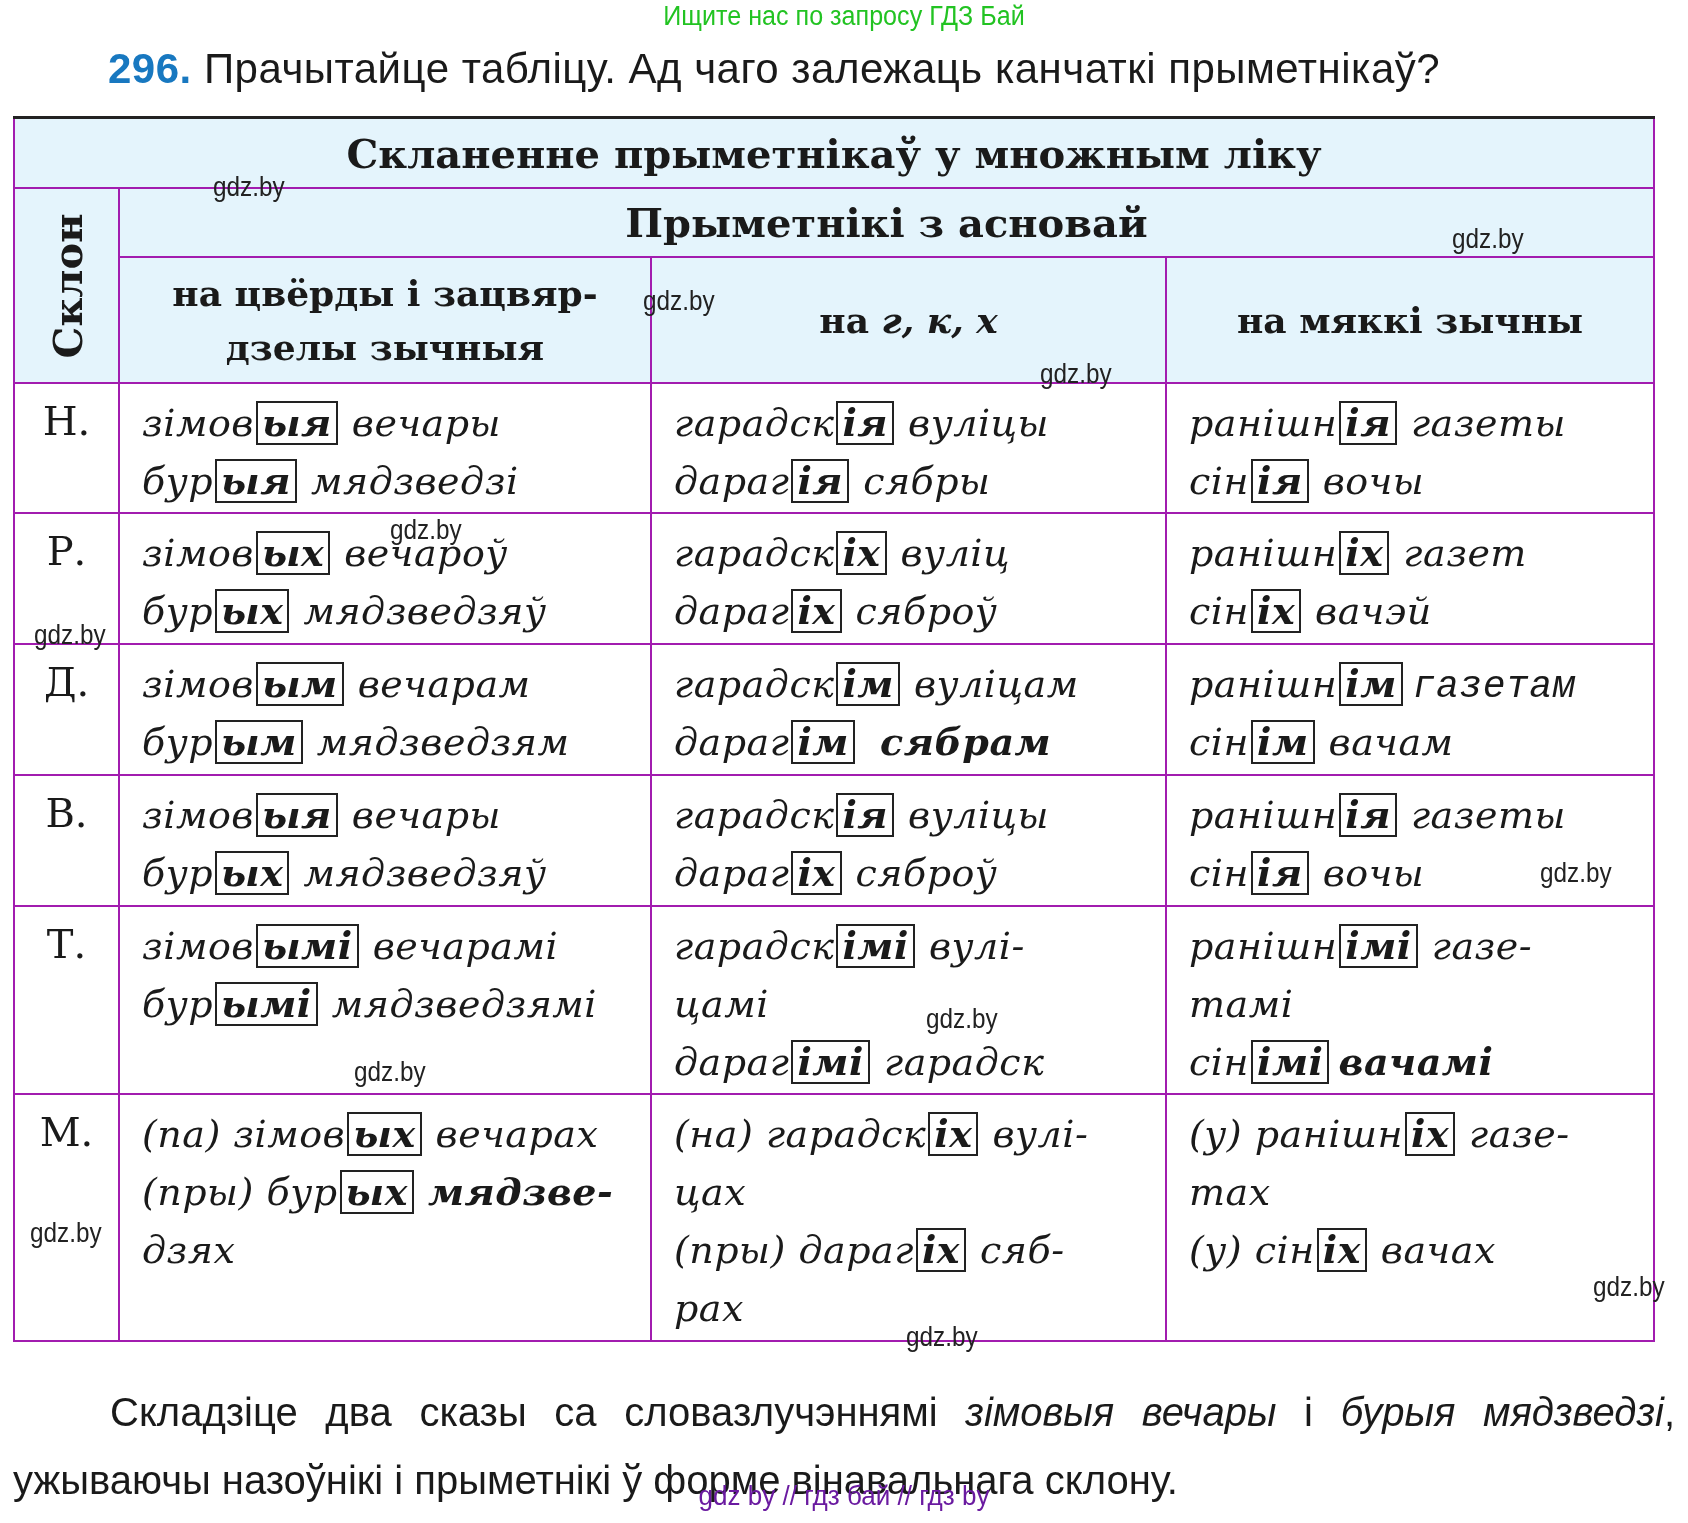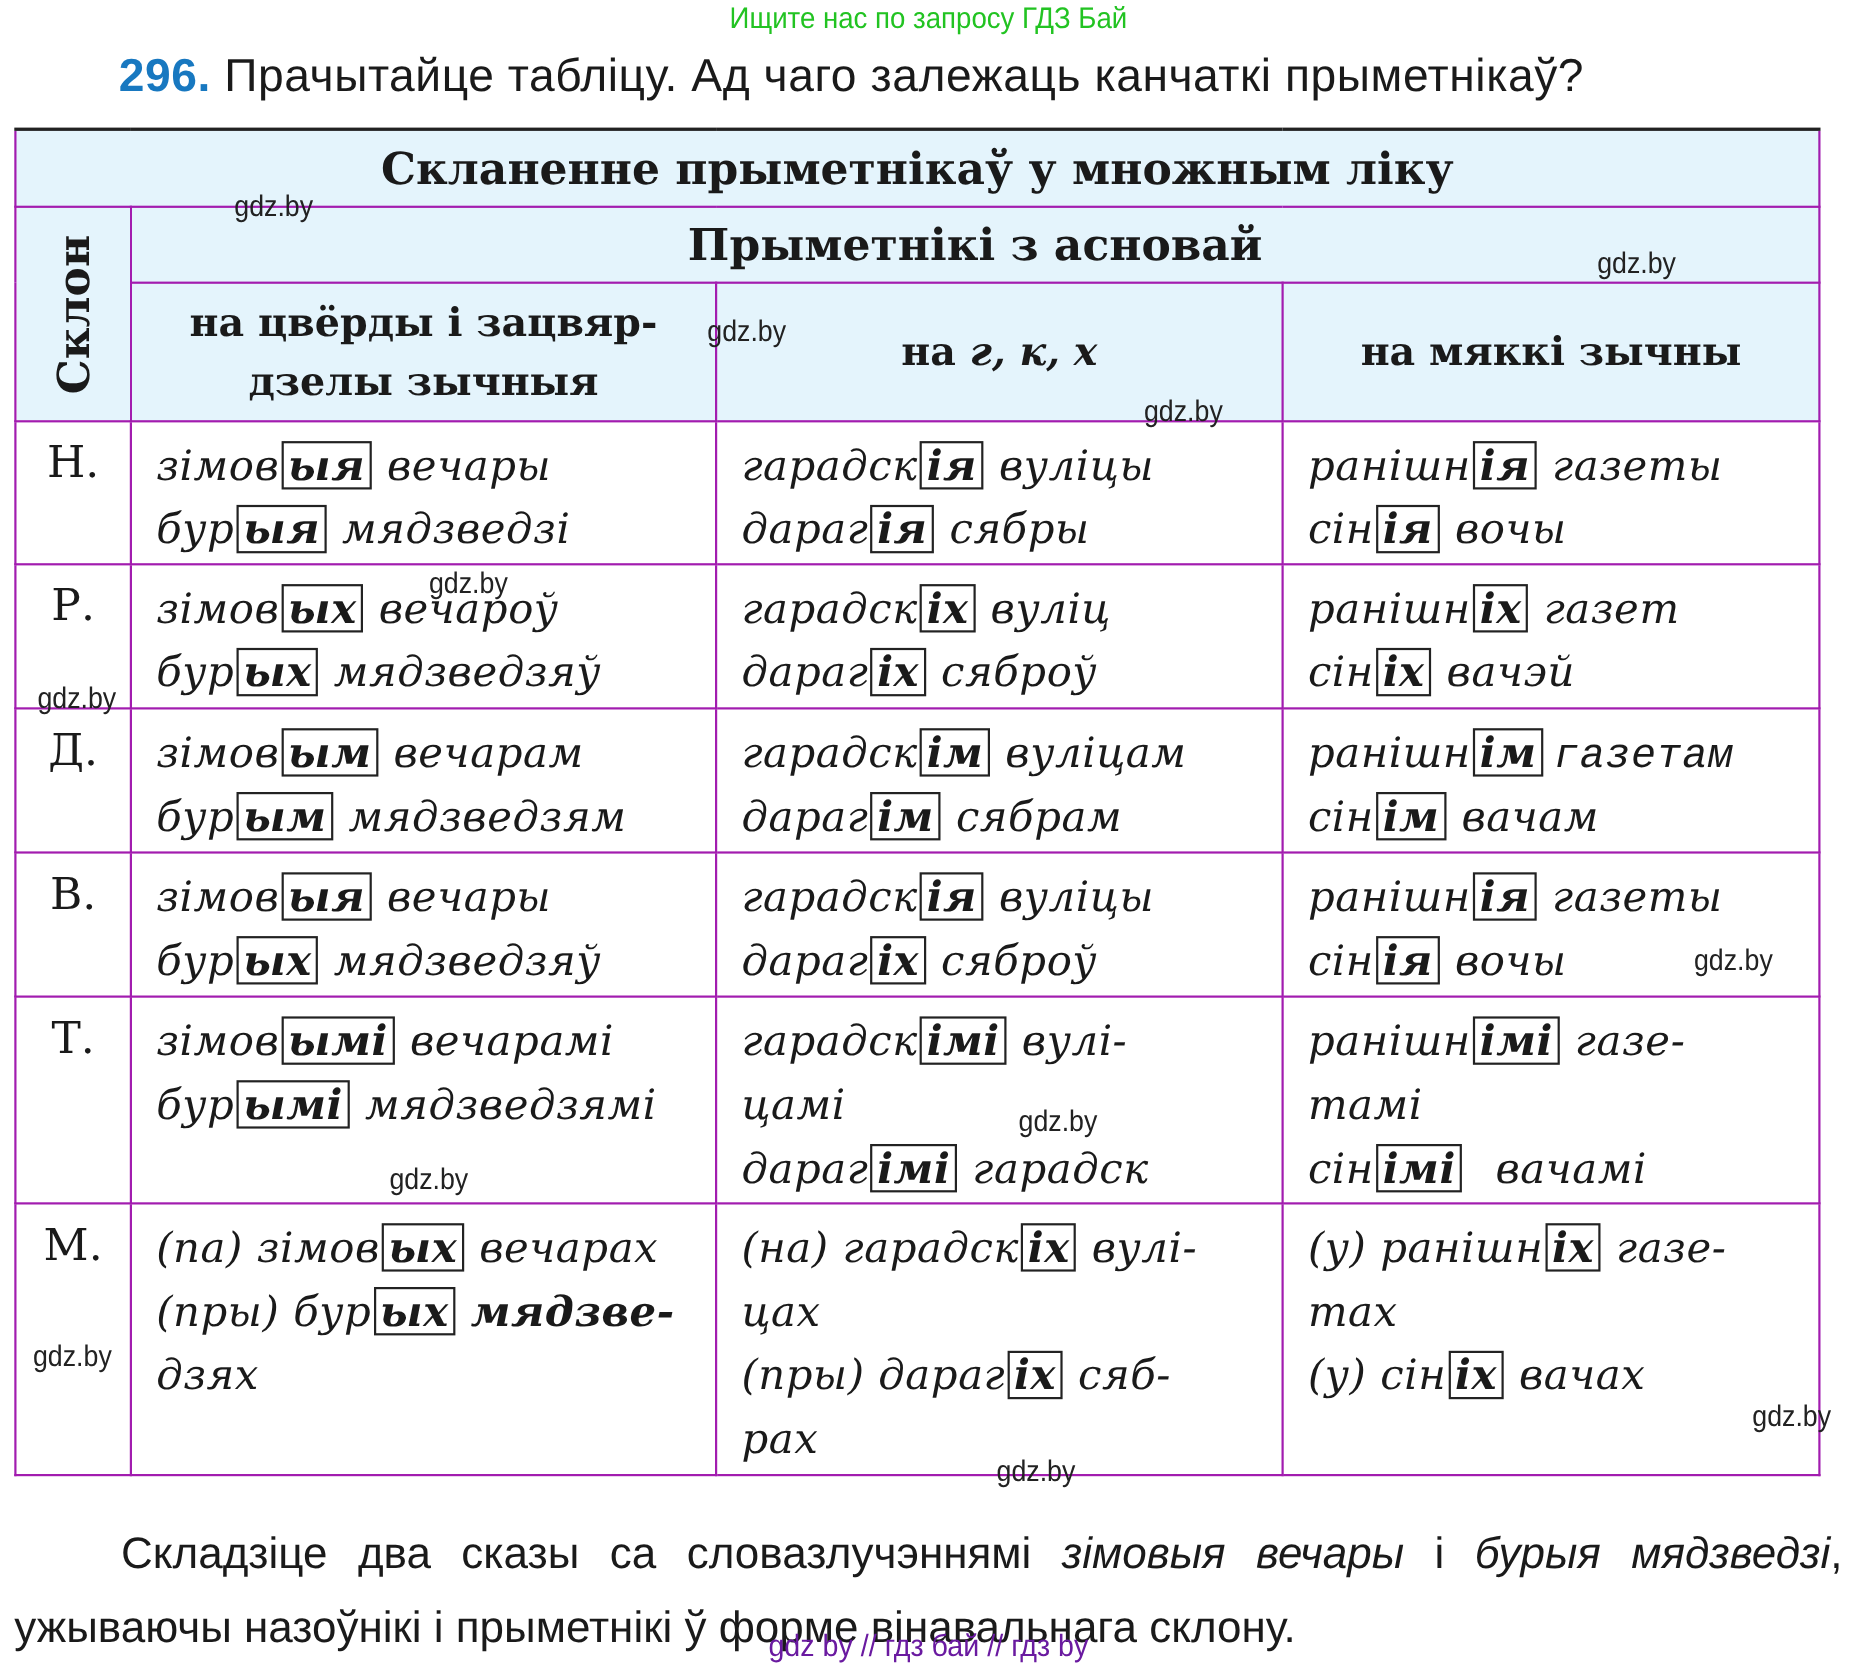--- a/index.html
+++ b/index.html
@@ -100,21 +100,21 @@
         </td>
       </tr>
       <tr style="height: 131px;">
         <td class="case">Д.</td>
         <td class="cell">
           <span class="ln"><span>зімов</span><span class="ending">ым</span><span style="margin-left: 8px;">вечарам</span></span>
           <span class="ln"><span>бур</span><span class="ending">ым</span><span style="margin-left: 8px;">мядзведзям</span></span>
         </td>
         <td class="cell">
           <span class="ln"><span>гарадск</span><span class="ending">ім</span><span style="margin-left: 8px;">вуліцам</span></span>
-          <span class="ln"><span>дараг</span><span class="ending">ім</span><span style="margin-left: 8px;">сябрам</span></span>
+          <span class="ln"><span>дараг</span><span class="ending">ім</span><span style="margin-left: 19px; font-weight: bold;">сябрам</span></span>
         </td>
         <td class="cell">
           <span class="ln"><span>ранішн</span><span class="ending">ім</span><span style="margin-left: 4px; font-family: Liberation Mono, monospace;">газетам</span></span>
           <span class="ln"><span>сін</span><span class="ending">ім</span><span style="margin-left: 8px;">вачам</span></span>
         </td>
       </tr>
       <tr style="height: 131px;">
         <td class="case">В.</td>
         <td class="cell">
           <span class="ln"><span>зімов</span><span class="ending">ыя</span><span style="margin-left: 8px;">вечары</span></span>
@@ -136,21 +136,21 @@
           <span class="ln"><span>бур</span><span class="ending">ымі</span><span style="margin-left: 8px;">мядзведзямі</span></span>
         </td>
         <td class="cell">
           <span class="ln"><span>гарадск</span><span class="ending">імі</span><span style="margin-left: 8px;">вулі-</span></span>
           <span class="ln"><span>цамі</span></span>
           <span class="ln"><span>дараг</span><span class="ending">імі</span><span style="margin-left: 8px;">гарадск</span></span>
         </td>
         <td class="cell">
           <span class="ln"><span>ранішн</span><span class="ending">імі</span><span style="margin-left: 8px;">газе-</span></span>
           <span class="ln"><span>тамі</span></span>
-          <span class="ln"><span>сін</span><span class="ending">імі</span><span style="margin-left: 24px;">вачамі</span></span>
+          <span class="ln"><span>сін</span><span class="ending">імі</span><span style="margin-left: 3px; font-weight: bold;">вачамі</span></span>
         </td>
       </tr>
       <tr style="height: 247px;">
         <td class="case">М.</td>
         <td class="cell">
           <span class="ln"><span>(па) зімов</span><span class="ending">ых</span><span style="margin-left: 8px;">вечарах</span></span>
           <span class="ln"><span>(пры) бур</span><span class="ending">ых</span><span style="margin-left: 8px; font-weight: bold;">мядзве-</span></span>
           <span class="ln"><span>дзях</span></span>
         </td>
         <td class="cell">

